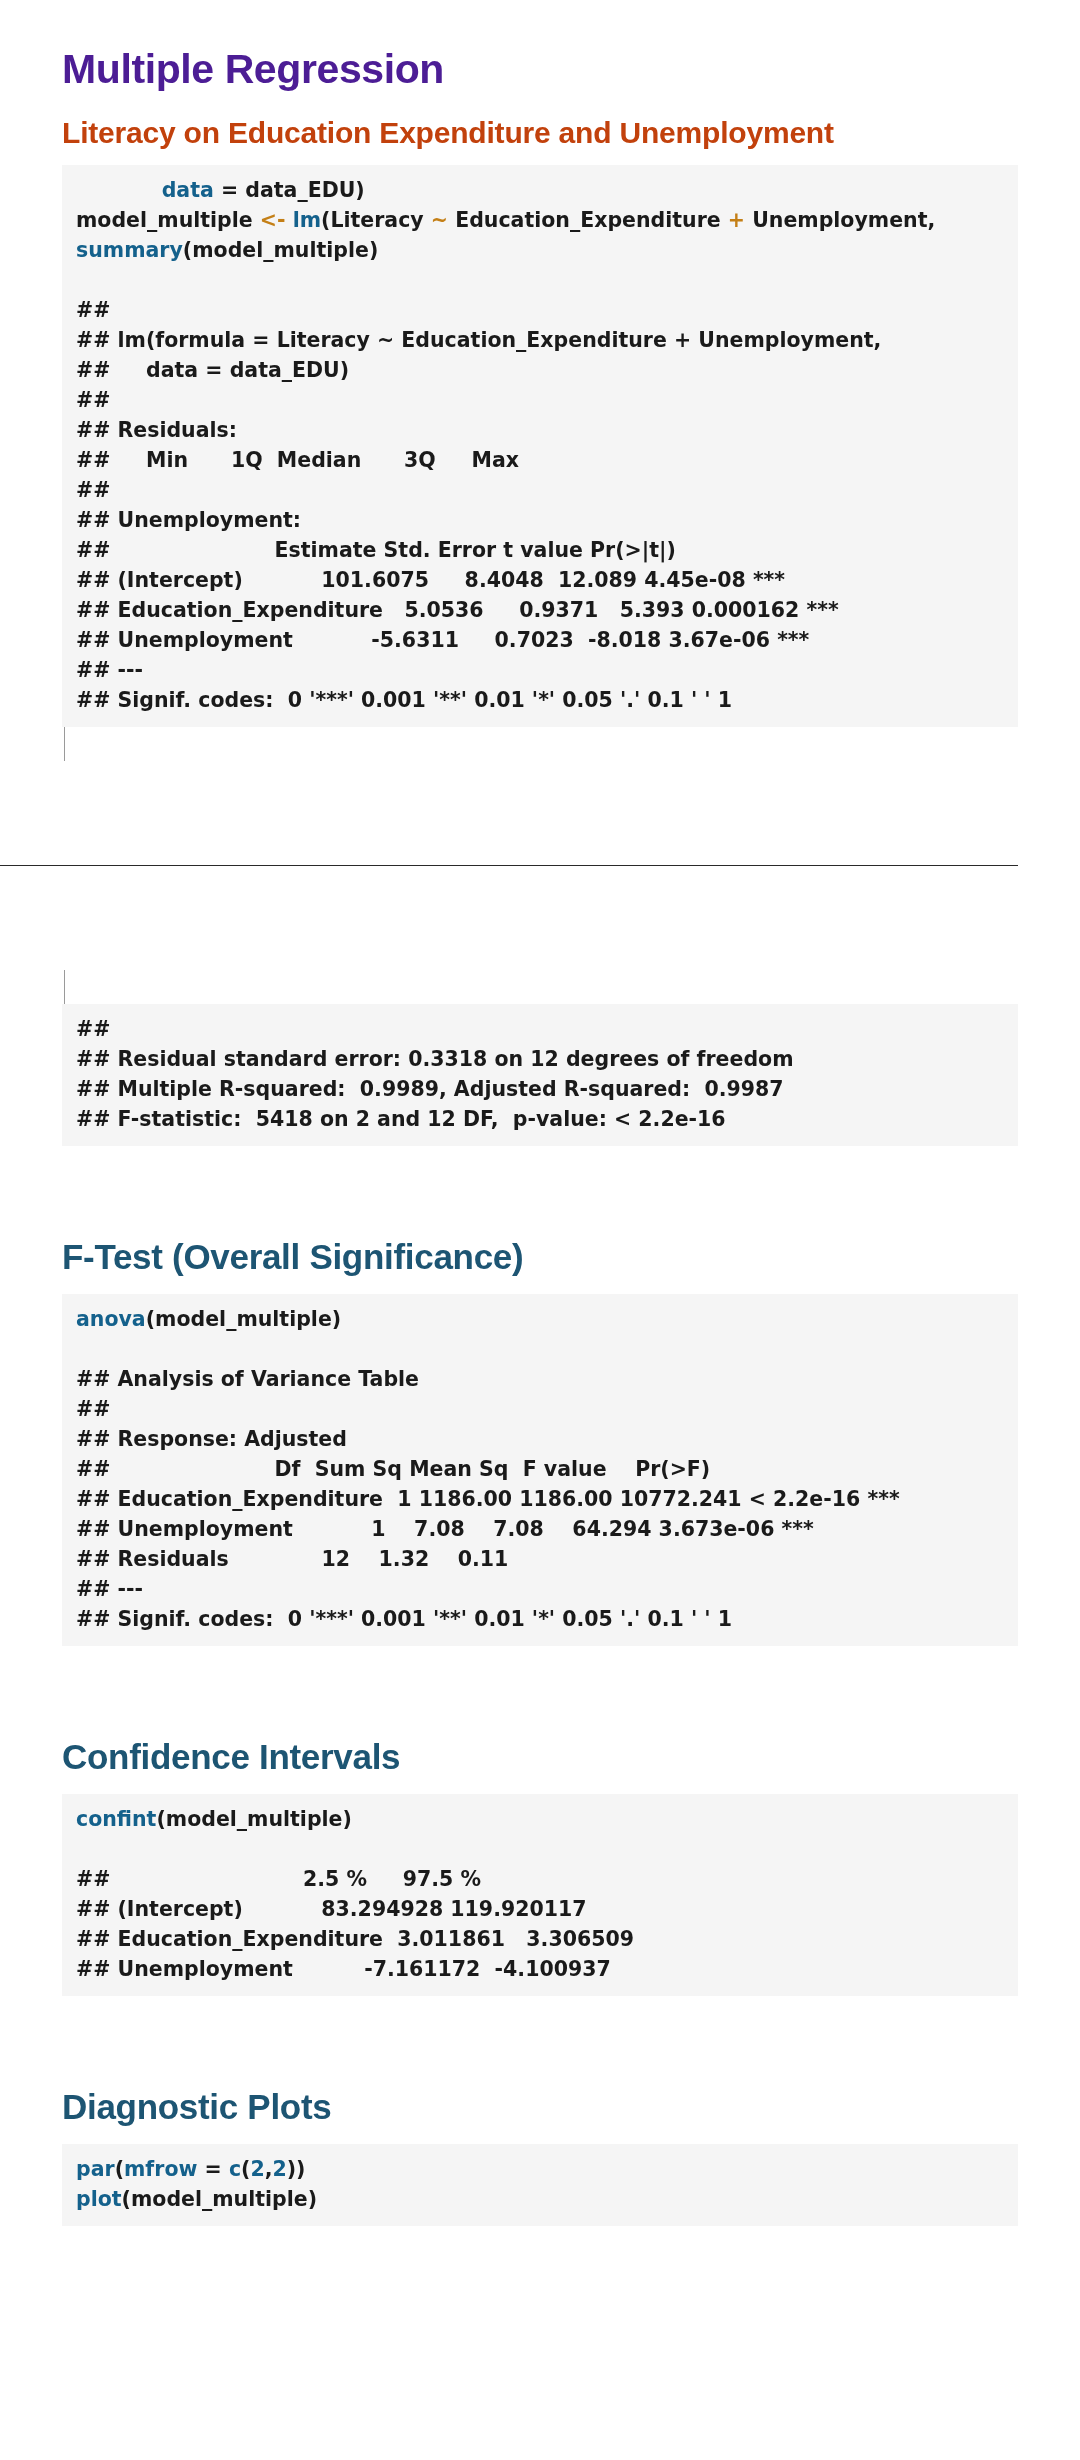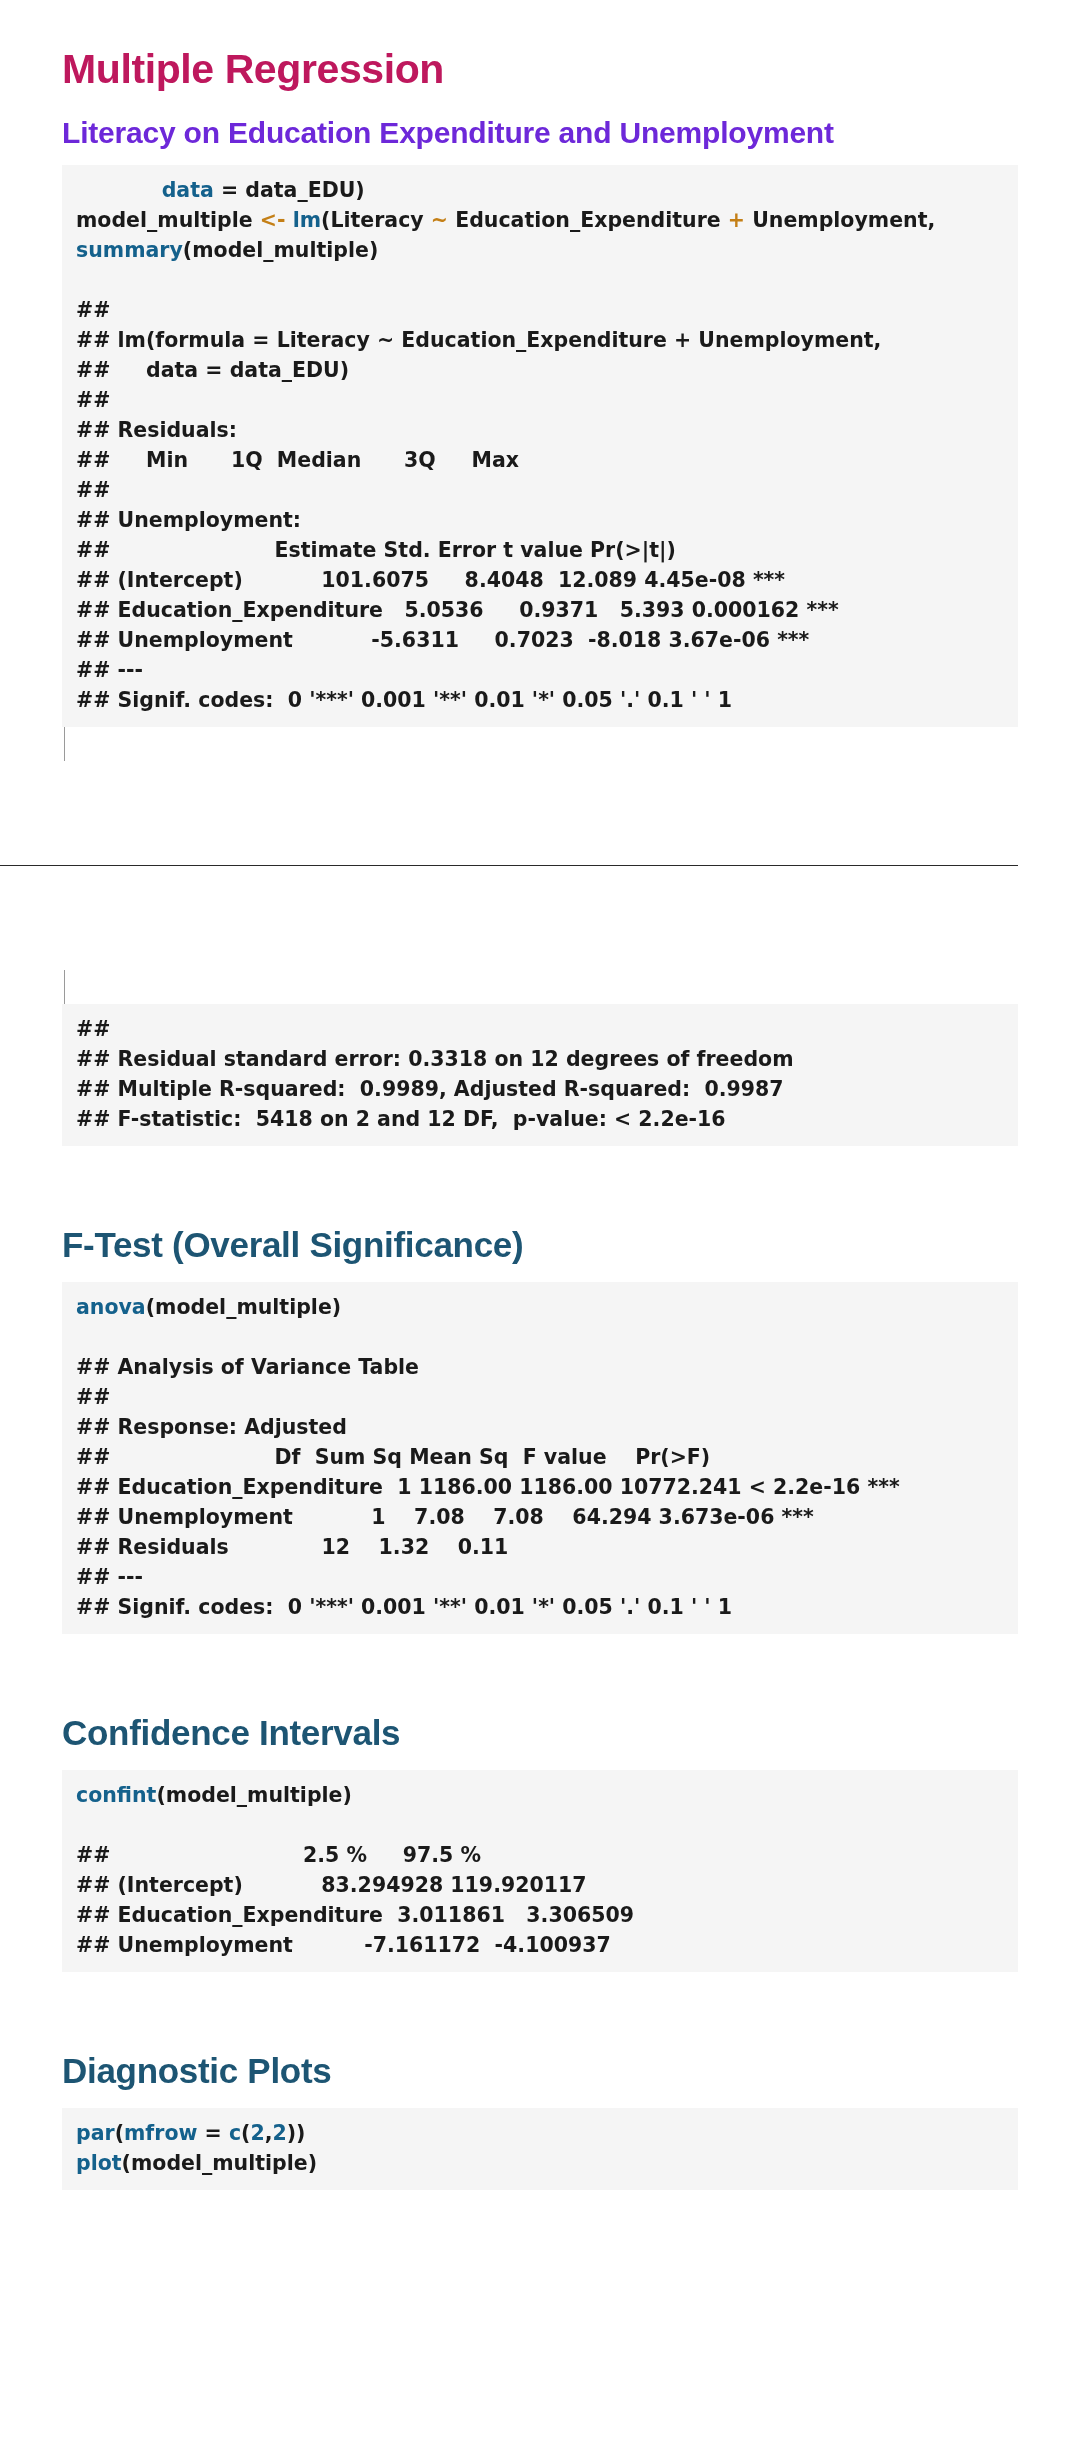--- a/index.html
+++ b/index.html
@@ -17,30 +17,30 @@
   .page {
     width: 1080px;
     box-sizing: border-box;
     padding: 0 62px;
     position: relative;
   }
   h1.doc-title {
     font-size: 41px;
     line-height: 1.15;
     font-weight: bold;
-    color: #be185d;
+    color: #4c1d95;
     margin: 0;
     padding-top: 46px;
     letter-spacing: -0.4px;
   }
   h2.doc-subtitle {
     font-size: 30px;
     line-height: 1.2;
     font-weight: bold;
-    color: #6d28d9;
+    color: #c2410c;
     margin: 22px 0 14px 0;
     letter-spacing: -0.2px;
   }
   h2.section-title {
     font-size: 35px;
     line-height: 1.2;
     font-weight: bold;
     color: #1d5573;
     margin: 0 0 16px 0;
     letter-spacing: -0.3px;
@@ -80,20 +80,21 @@
   }
   .page-break {
     border-top: 1px solid #2a2a2a;
     width: 1080px;
     margin: 0;
     position: relative;
     left: -62px;
   }
   .section {
     margin-bottom: 0;
+    margin-top: 12px;
   }
 </style>
 </head>
 <body>
 
 <div class="page">
 
   <h1 class="doc-title">Multiple Regression</h1>
   <h2 class="doc-subtitle">Literacy on Education Expenditure and Unemployment</h2>
 

